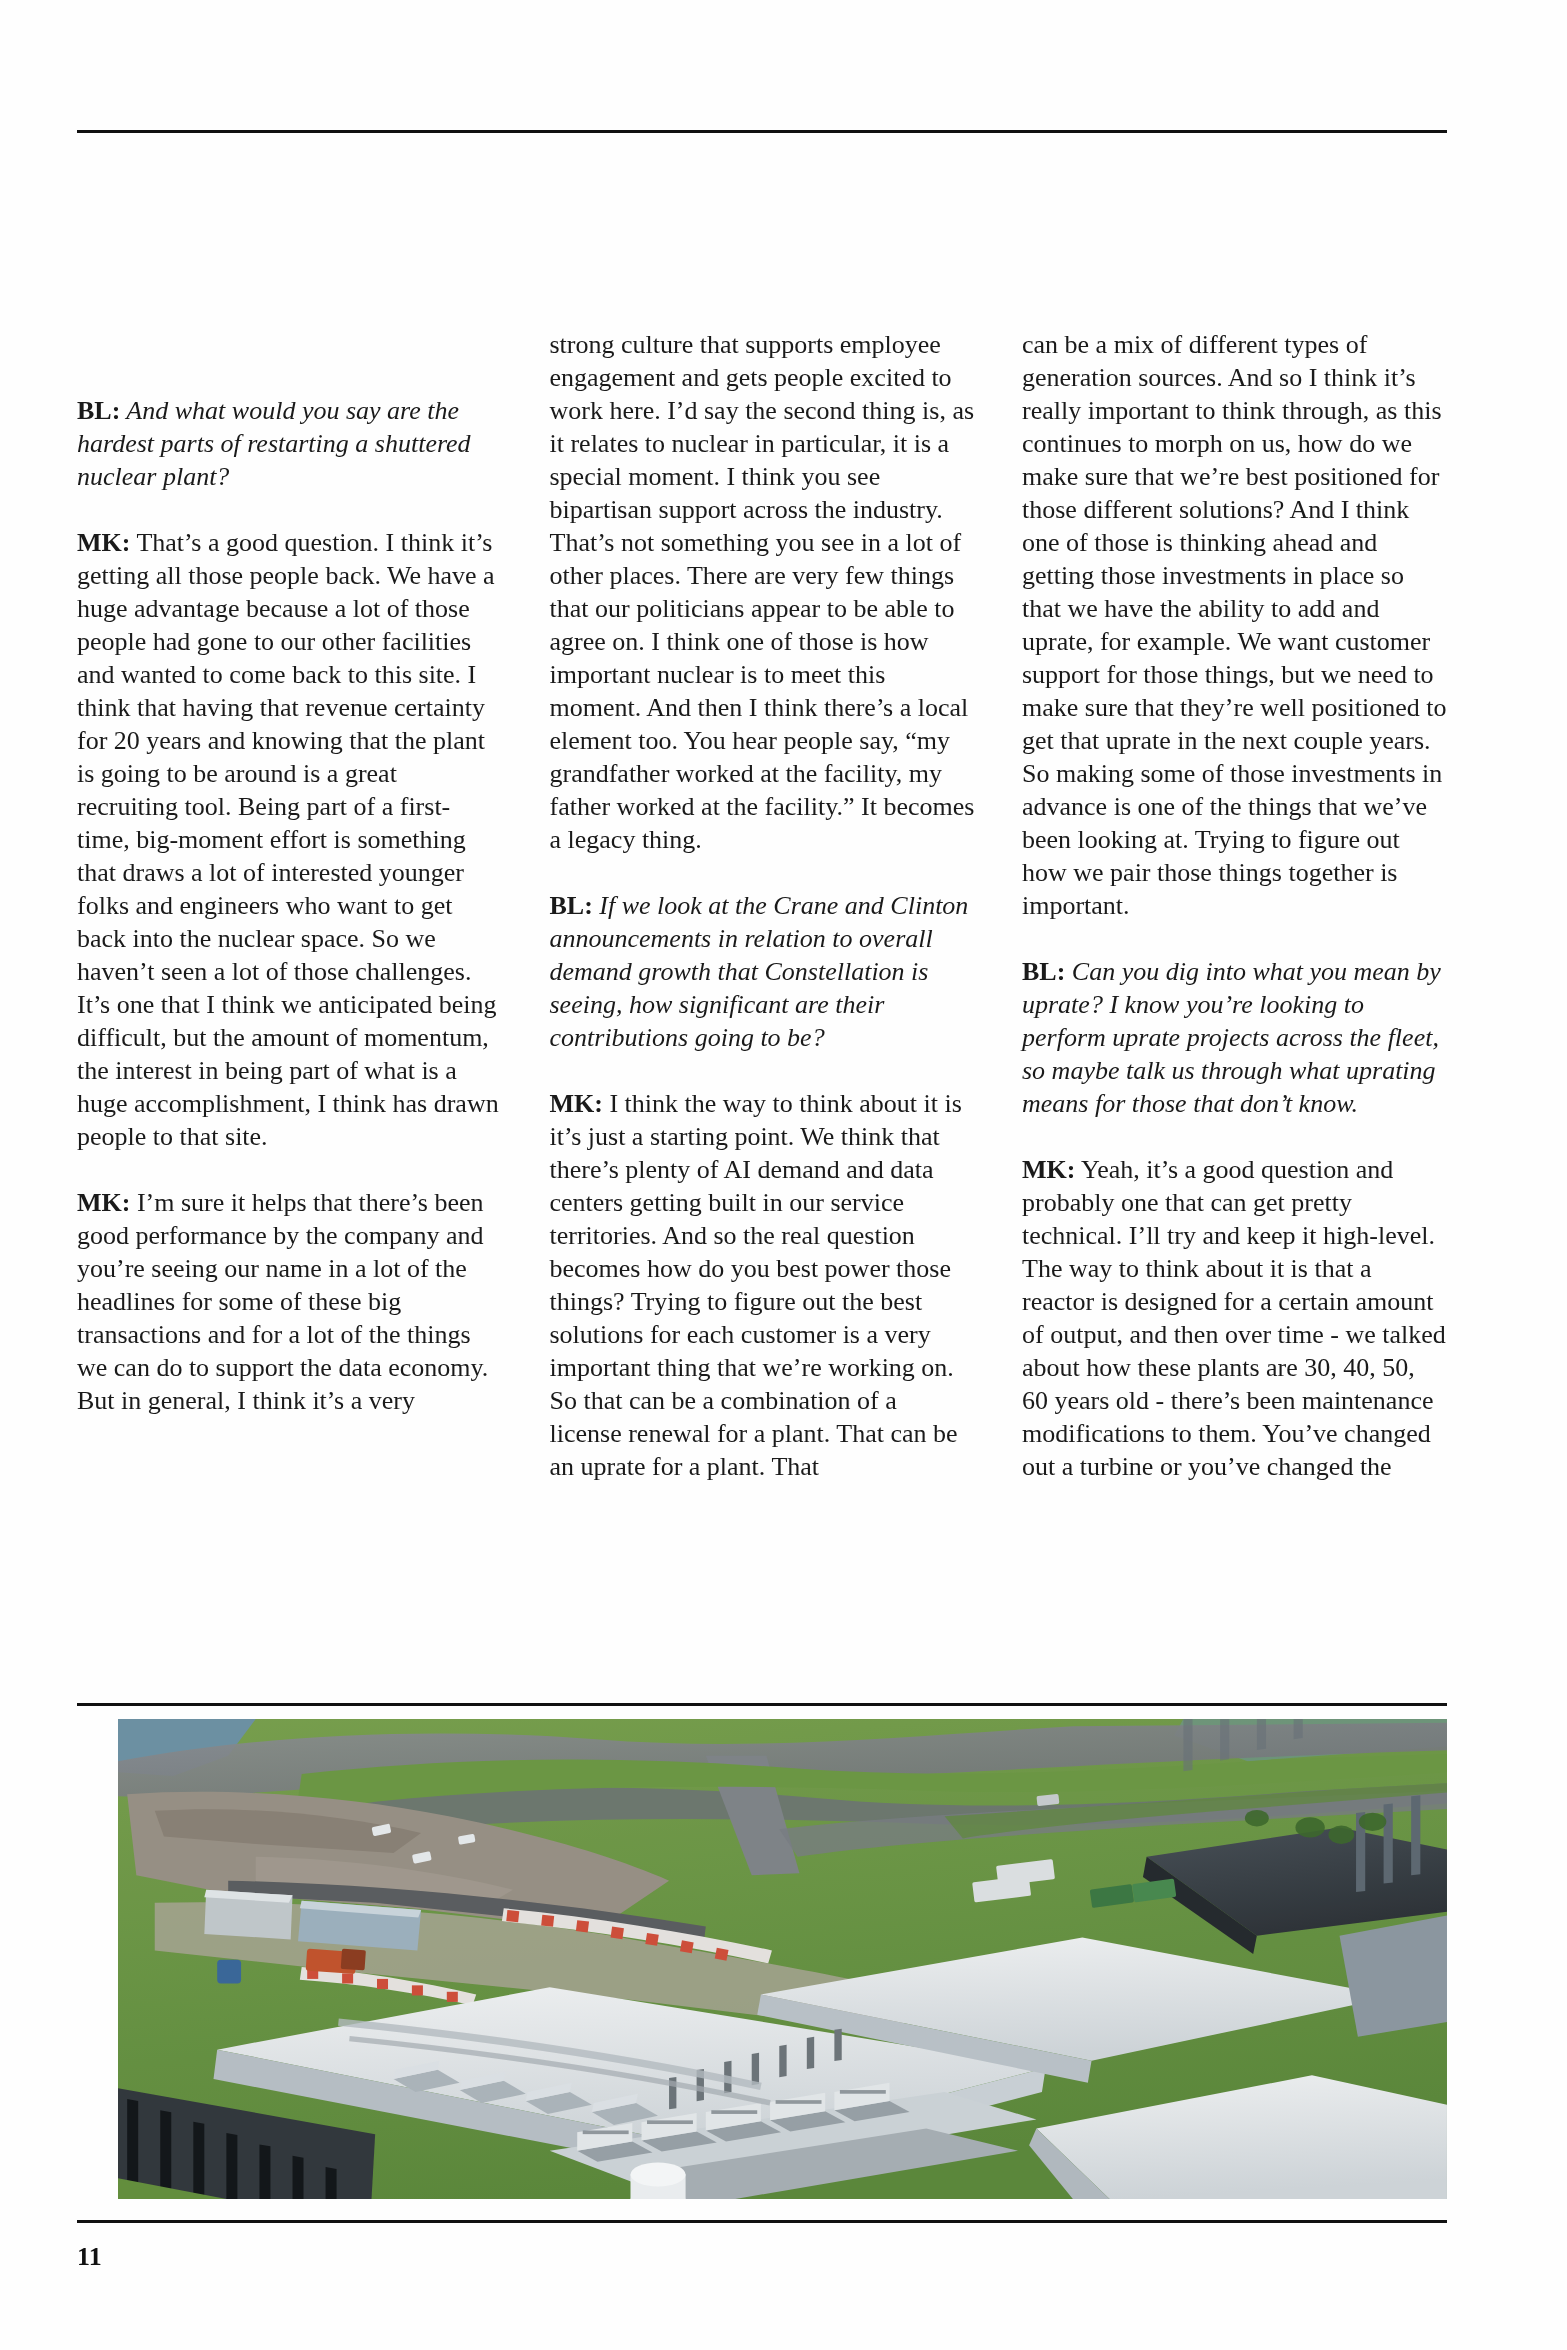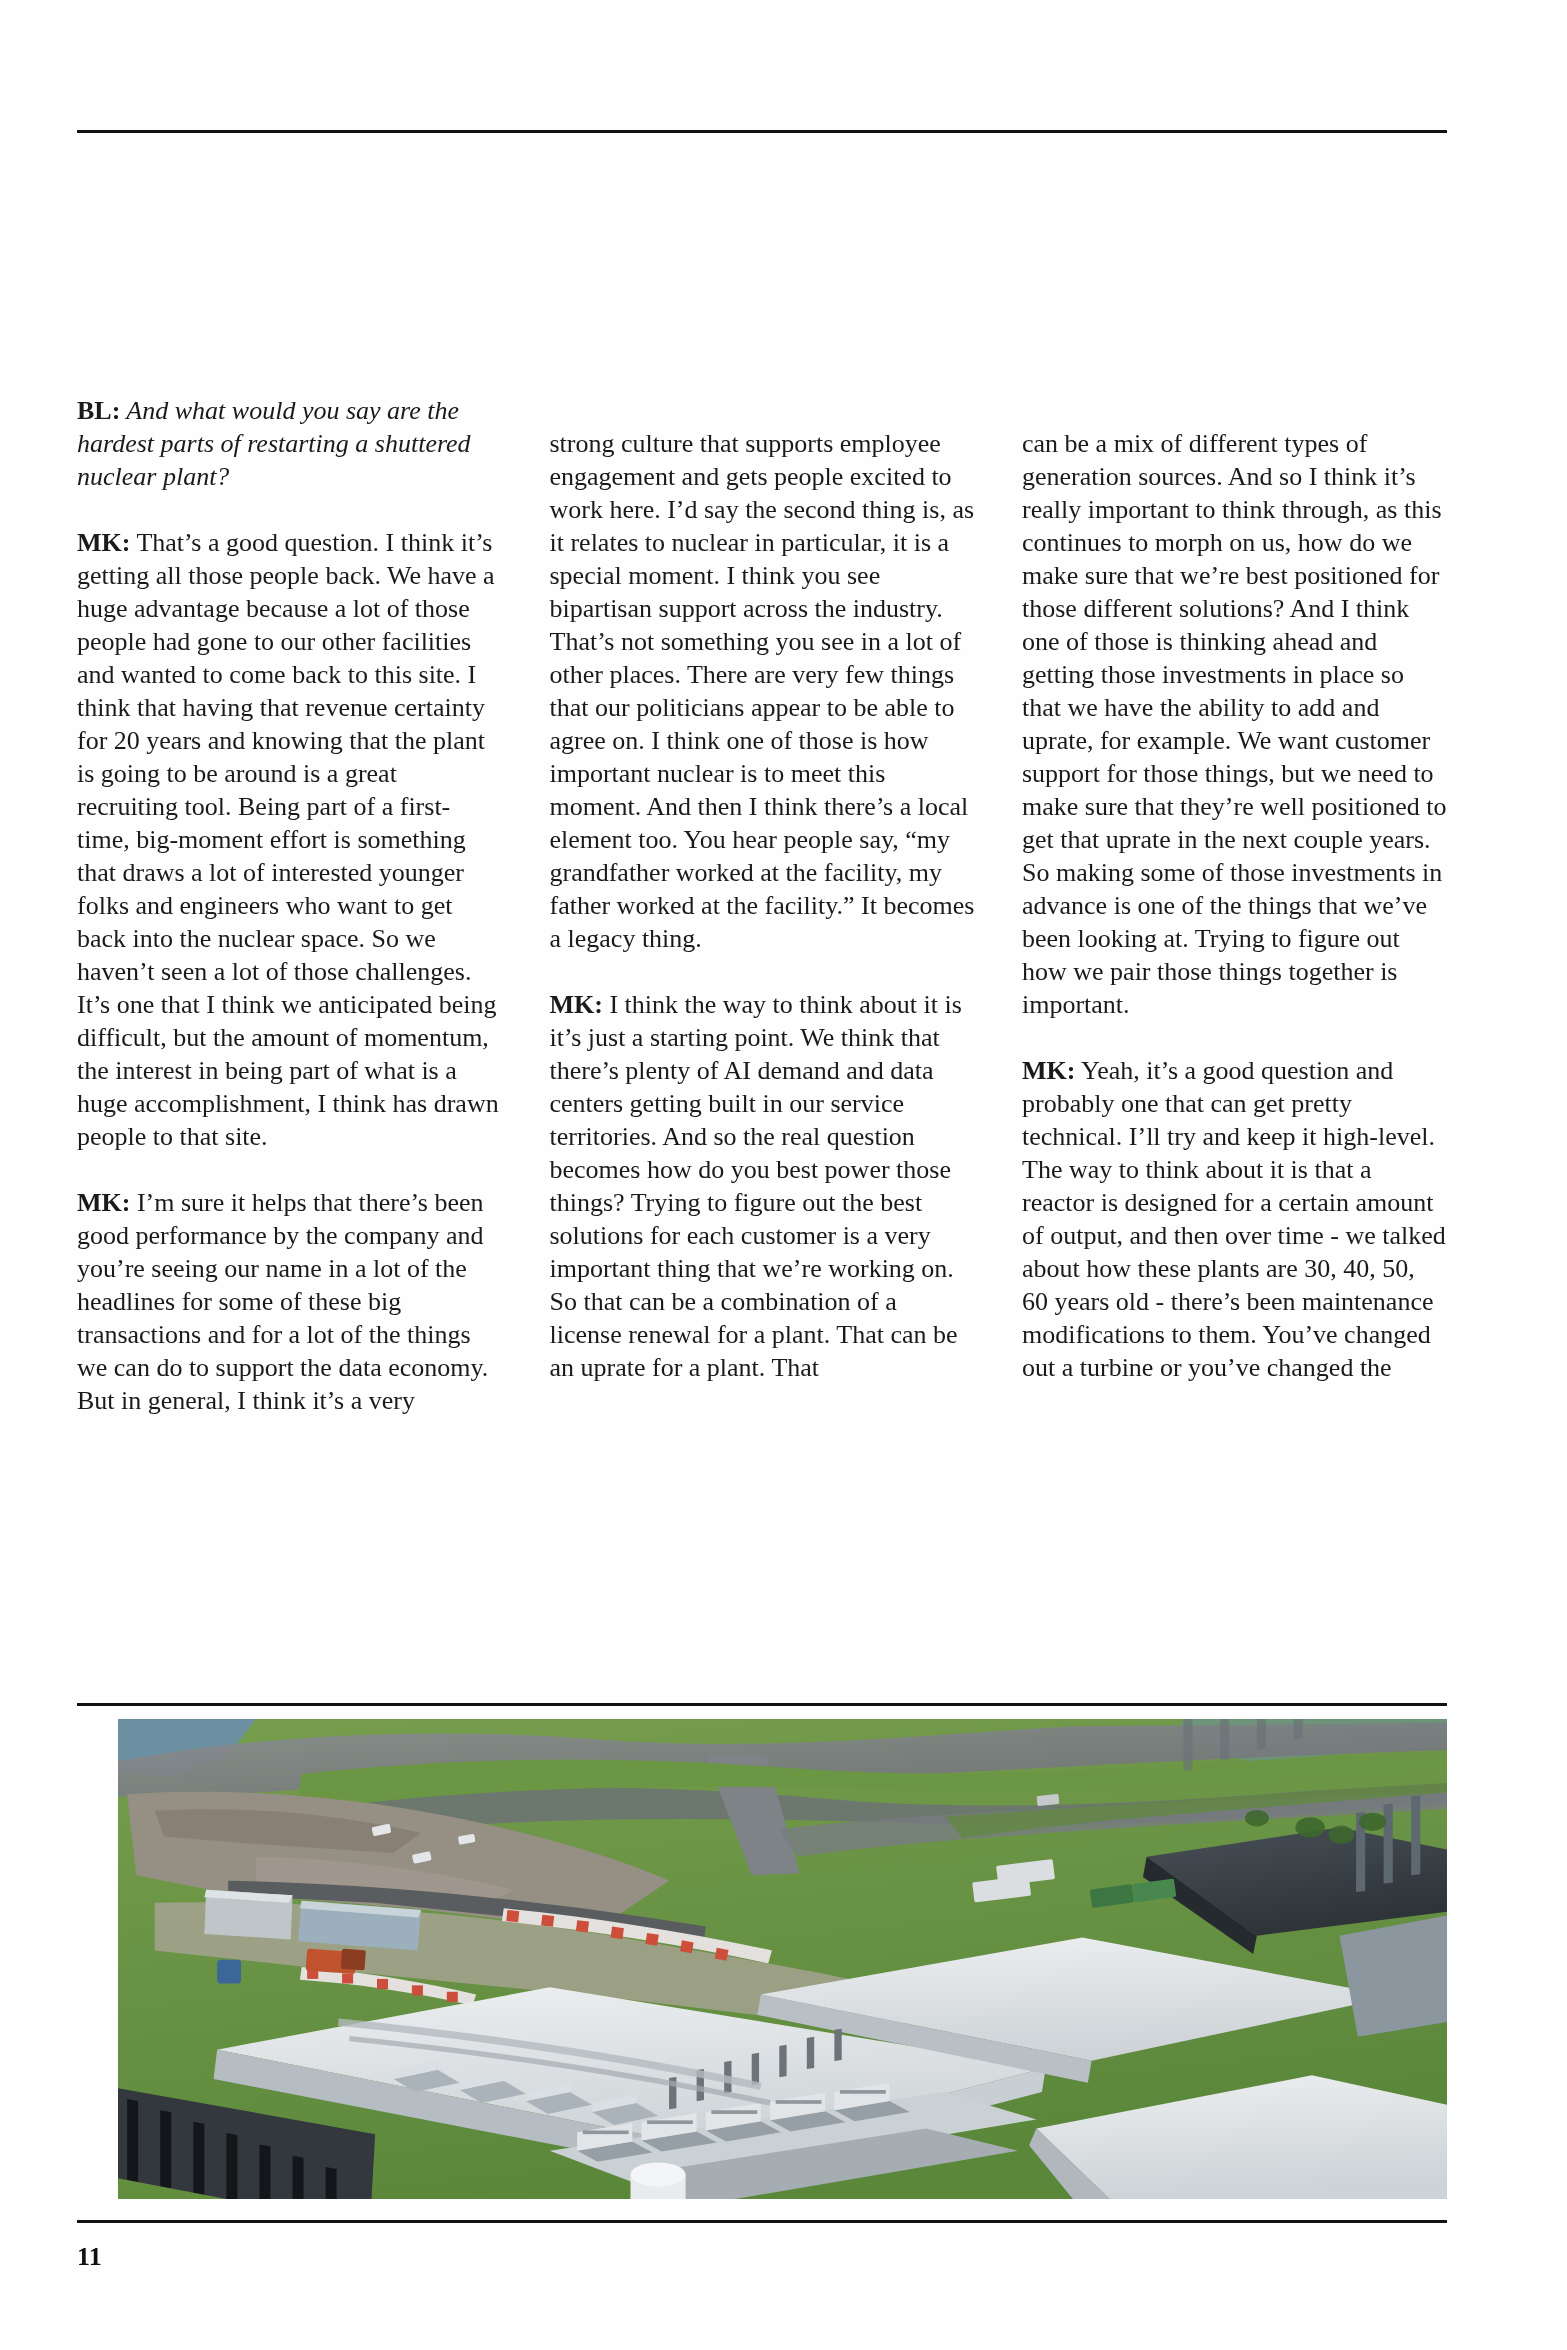--- a/index.html
+++ b/index.html
@@ -107,25 +107,27 @@
   <div class="columns">
 
     <div class="col">
       <p class="para"><span class="speaker">BL:</span><span class="q-text"> And what would you say are the hardest parts of restarting a shuttered nuclear plant?</span></p>
       <p class="para"><span class="speaker">MK:</span><span class="a-text"> That’s a good question. I think it’s getting all those people back. We have a huge advantage because a lot of those people had gone to our other facilities and wanted to come back to this site. I think that having that revenue certainty for 20 years and knowing that the plant is going to be around is a great recruiting tool. Being part of a first-time, big-moment effort is something that draws a lot of interested younger folks and engineers who want to get back into the nuclear space. So we haven’t seen a lot of those challenges. It’s one that I think we anticipated being difficult, but the amount of momentum, the interest in being part of what is a huge accomplishment, I think has drawn people to that site.</span></p>
       <p class="para"><span class="speaker">MK:</span><span class="a-text"> I’m sure it helps that there’s been good performance by the company and you’re seeing our name in a lot of the headlines for some of these big transactions and for a lot of the things we can do to support the data economy. But in general, I think it’s a very</span></p>
     </div>
 
     <div class="col">
       <p class="para"><span class="speaker"></span><span class="a-text">strong culture that supports employee engagement and gets people excited to work here. I’d say the second thing is, as it relates to nuclear in particular, it is a special moment. I think you see bipartisan support across the industry. That’s not something you see in a lot of other places. There are very few things that our politicians appear to be able to agree on. I think one of those is how important nuclear is to meet this moment. And then I think there’s a local element too. You hear people say, “my grandfather worked at the facility, my father worked at the facility.” It becomes a legacy thing.</span></p>
+      <p class="para"><span class="speaker">BL:</span><span class="q-text"> If we look at the Crane and Clinton announcements in relation to overall demand growth that Constellation is seeing, how significant are their contributions going to be?</span></p>
       <p class="para"><span class="speaker">MK:</span><span class="a-text"> I think the way to think about it is it’s just a starting point. We think that there’s plenty of AI demand and data centers getting built in our service territories. And so the real question becomes how do you best power those things? Trying to figure out the best solutions for each customer is a very important thing that we’re working on. So that can be a combination of a license renewal for a plant. That can be an uprate for a plant. That</span></p>
     </div>
 
     <div class="col">
       <p class="para"><span class="speaker"></span><span class="a-text">can be a mix of different types of generation sources. And so I think it’s really important to think through, as this continues to morph on us, how do we make sure that we’re best positioned for those different solutions? And I think one of those is thinking ahead and getting those investments in place so that we have the ability to add and uprate, for example. We want customer support for those things, but we need to make sure that they’re well positioned to get that uprate in the next couple years. So making some of those investments in advance is one of the things that we’ve been looking at. Trying to figure out how we pair those things together is important.</span></p>
+      <p class="para"><span class="speaker">BL:</span><span class="q-text"> Can you dig into what you mean by uprate? I know you’re looking to perform uprate projects across the fleet, so maybe talk us through what uprating means for those that don’t know.</span></p>
       <p class="para"><span class="speaker">MK:</span><span class="a-text"> Yeah, it’s a good question and probably one that can get pretty technical. I’ll try and keep it high-level. The way to think about it is that a reactor is designed for a certain amount of output, and then over time - we talked about how these plants are 30, 40, 50, 60 years old - there’s been maintenance modifications to them. You’ve changed out a turbine or you’ve changed the</span></p>
     </div>
 
   </div>
 
   <div class="rule rule-mid"></div>
 
   <div class="photo-wrap">
     <svg class="photo" viewBox="0 0 1447 523" preserveAspectRatio="none">
       <defs>

